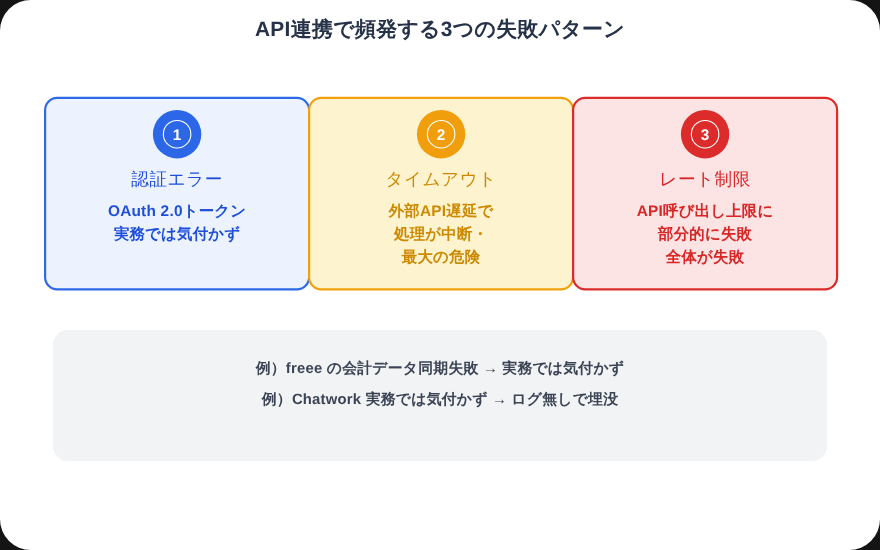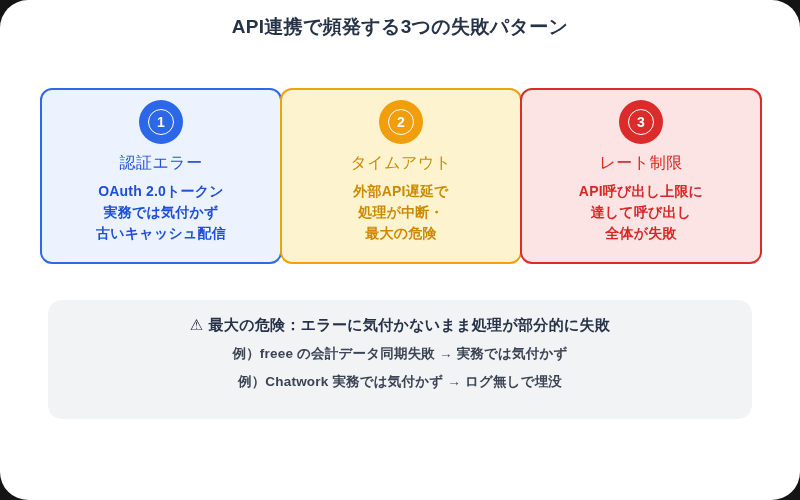--- a/index.html
+++ b/index.html
@@ -101,21 +101,20 @@
   <div class="cards">
 
     <section class="card" style="--border: #2e6ae8; --background: #edf3fe; --circle: #2b67e6; --text: #1d4fd8;">
       <div class="circle">
         <span class="num-ring">1</span>
       </div>
       <h2 class="card-title">認証エラー</h2>
       <div class="card-body">
         <p class="card-line">OAuth 2.0トークン</p>
         <p class="card-line">実務では気付かず</p>
-        <p class="card-line">古いキャッシュ配信</p>
       </div>
     </section>
 
     <section class="card" style="--border: #f0a10c; --background: #fdf3cf; --circle: #f09e0b; --text: #cc8a02;">
       <div class="circle">
         <span class="num-ring">2</span>
       </div>
       <h2 class="card-title">タイムアウト</h2>
       <div class="card-body">
         <p class="card-line">外部API遅延で</p>
@@ -124,28 +123,25 @@
       </div>
     </section>
 
     <section class="card" style="--border: #db2b2b; --background: #fce4e4; --circle: #db2b2b; --text: #d92626;">
       <div class="circle">
         <span class="num-ring">3</span>
       </div>
       <h2 class="card-title">レート制限</h2>
       <div class="card-body">
         <p class="card-line">API呼び出し上限に</p>
-        <p class="card-line">達して呼び出し</p>
+        <p class="card-line">部分的に失敗</p>
         <p class="card-line">全体が失敗</p>
       </div>
     </section>
 
   </div>
 
   <section class="panel">
-    <p class="panel-heading">
-      <span class="warn-icon">⚠</span><span>最大の危険：エラーに気付かないまま処理が部分的に失敗</span>
-    </p>
     <p class="example">例）freee の会計データ同期失敗 → 実務では気付かず</p>
     <p class="example">例）Chatwork 実務では気付かず → ログ無しで埋没</p>
   </section>
 
 </div>
 
 </body></html>

